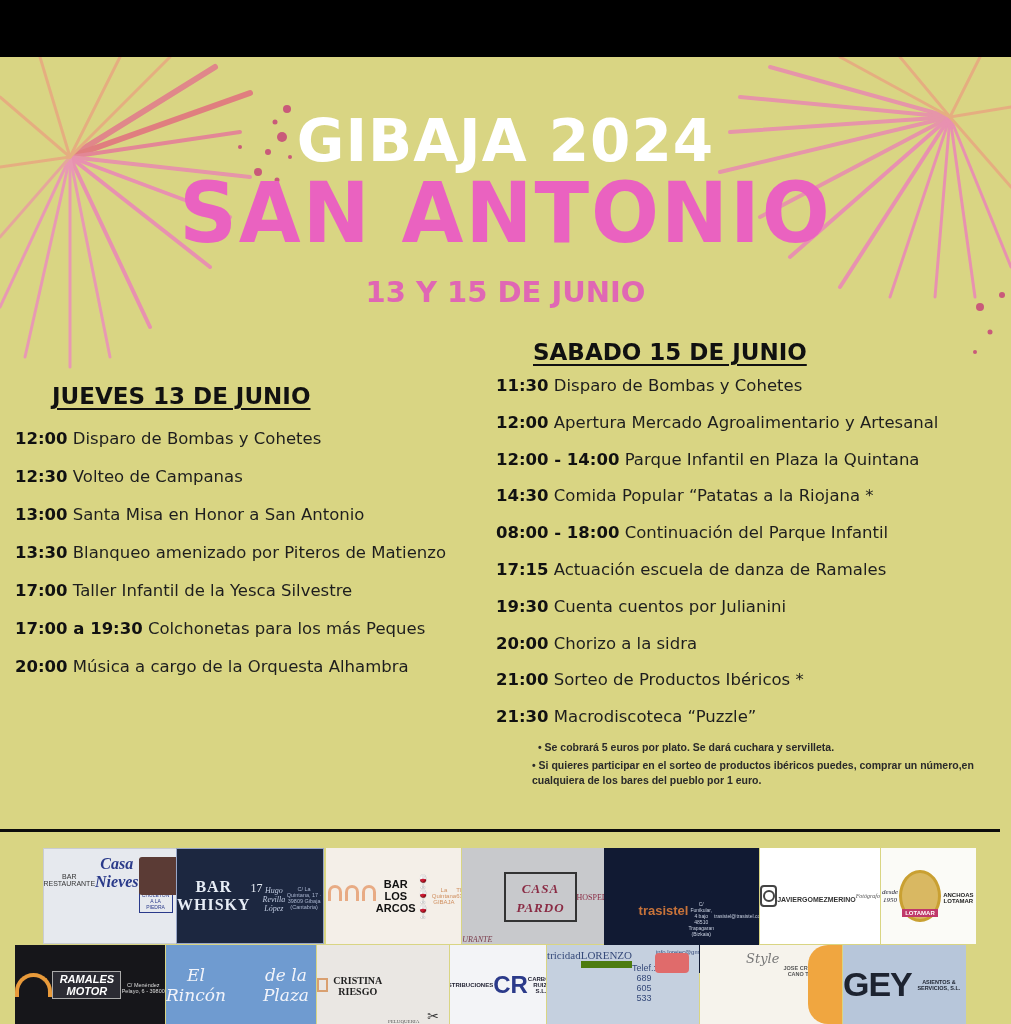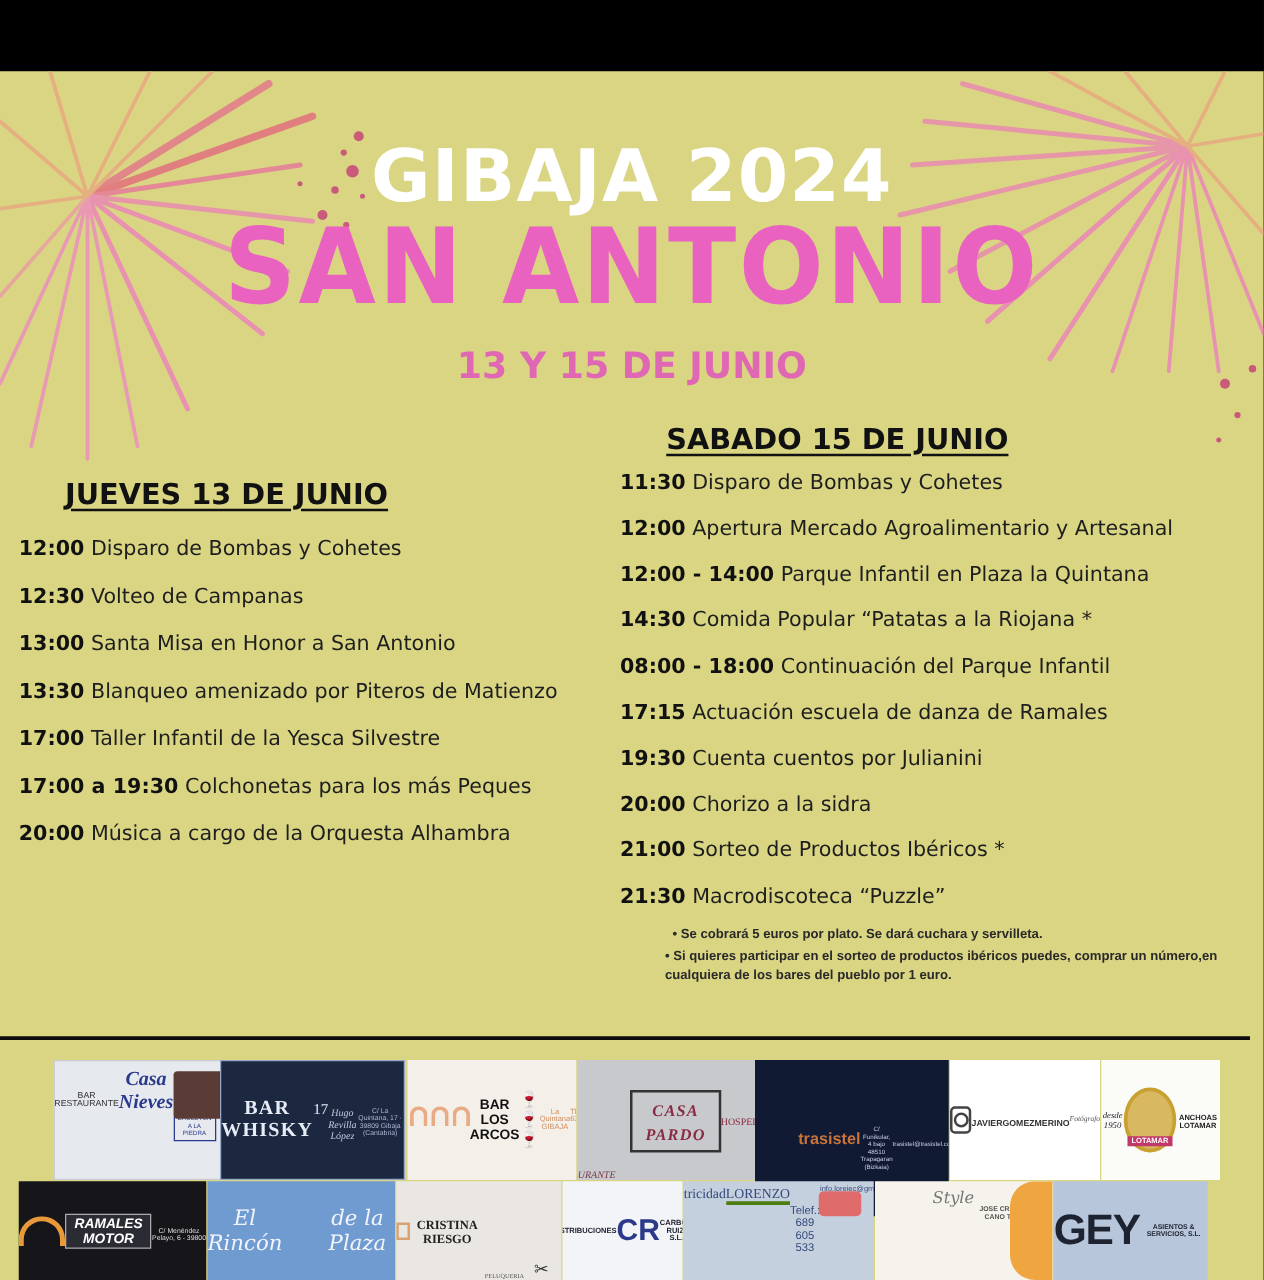--- a/index.html
+++ b/index.html
@@ -213,21 +213,21 @@
     </div>
 
     <div class="logo" style="left:450px;top:98px;width:96px;height:79px;background:#f3f4f7;">
       <span style="font-family:'Liberation Sans',sans-serif;font-weight:bold;font-size:6px;color:#223;">DISTRIBUCIONES</span>
       <span style="font-family:'Liberation Sans',sans-serif;font-weight:bold;font-size:24px;color:#2b3a8a;">CR</span>
       <span style="font-family:'Liberation Sans',sans-serif;font-weight:bold;font-size:6px;color:#223;">CARBÓN RUIZ, S.L.</span>
     </div>
 
     <div class="logo" style="left:547px;top:98px;width:152px;height:79px;background:#c5d0df;align-items:flex-start;padding:4px 6px;">
       <span style="font-family:'Liberation Serif',serif;font-size:11px;color:#364a7a;">Electricidad</span>
-      <span style="font-family:'Liberation Serif',serif;font-size:11px;color:#364a7a;border-bottom:3px solid #4d7c0f;">LORENZO</span>
+      <span style="font-family:'Liberation Serif',serif;font-size:11px;color:#364a7a;border-bottom:7px solid #4d7c0f;">LORENZO</span>
       <div style="position:absolute;right:10px;top:8px;width:34px;height:20px;background:#e06b6b;border-radius:4px;"></div>
       <span style="font-family:'Liberation Sans',sans-serif;font-size:9px;color:#364a7a;margin-top:14px;">Telef.: 689 605 533</span>
       <span style="font-family:'Liberation Sans',sans-serif;font-size:6px;color:#364a7a;">info.loreiec@gmail.com</span>
     </div>
 
     <div class="logo" style="left:700px;top:98px;width:142px;height:79px;background:#f6f3ec;align-items:flex-start;padding:6px;">
       <span style="font-family:'DejaVu Serif',serif;font-style:italic;font-size:13px;color:#777;margin-left:40px;">Style</span>
       <span style="font-family:'Liberation Sans',sans-serif;font-weight:bold;font-size:5.5px;color:#555;margin-top:14px;">JOSE CRISTÓBAL CANO TARAYO</span>
       <div style="position:absolute;right:0;top:0;width:34px;height:79px;background:#f0a640;border-radius:20px 0 0 20px;"></div>
     </div>

